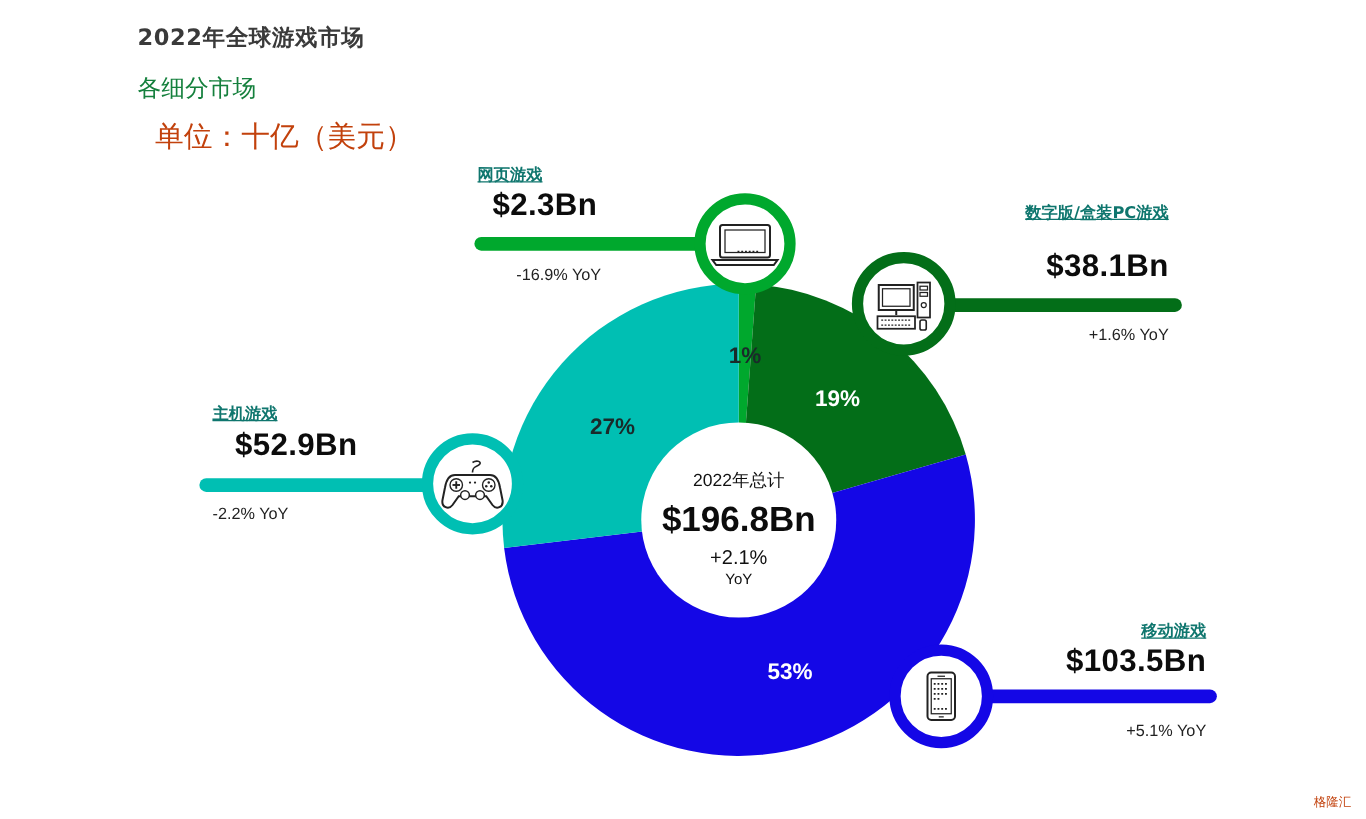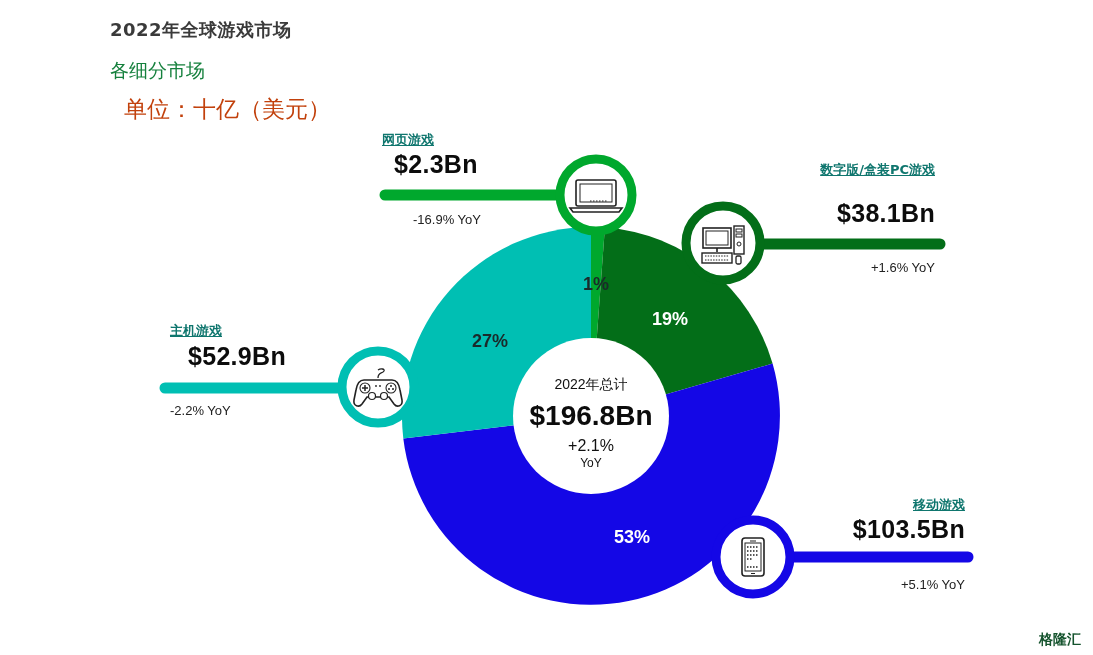--- a/index.html
+++ b/index.html
@@ -6,21 +6,21 @@
   body { width:1093px; height:655px; position:relative; overflow:hidden; font-family:"DejaVu Sans", "Liberation Sans", sans-serif; }
   .abs { position:absolute; }
   .title { left:110px; top:18px; font-size:18px; font-weight:bold; color:#3a3a3a; letter-spacing:0.5px; }
   .subtitle { left:110px; top:58px; font-size:19px; color:#15803d; }
   .unit { left:124px; top:94px; font-size:23px; color:#c2410c; }
   .seg-name { font-size:13px; font-weight:bold; color:#0f766e;text-decoration:underline; }
   .seg-value { font-size:25px; font-weight:bold; color:#0c0c0c; font-family:"Liberation Sans", sans-serif; letter-spacing:0.3px; }
   .seg-yoy { font-size:13px; color:#222; font-family:"Liberation Sans", sans-serif; }
   .right { text-align:left; }
   svg text { font-family:"Liberation Sans", sans-serif; }
-  .watermark { right:12px; bottom:6px; font-size:14px; color:#14532d; font-weight:bold; }
+  .watermark { right:12px; bottom:6px; font-size:10px; color:#c2410c; font-weight:normal; }
 </style>
 </head>
 <body>
 
 <div class="abs title">2022年全球游戏市场</div>
 <div class="abs subtitle">各细分市场</div>
 <div class="abs unit">单位：十亿（美元）</div>
 
 <svg class="abs" style="left:0;top:0" width="1093" height="655" viewBox="0 0 1093 655">
 

